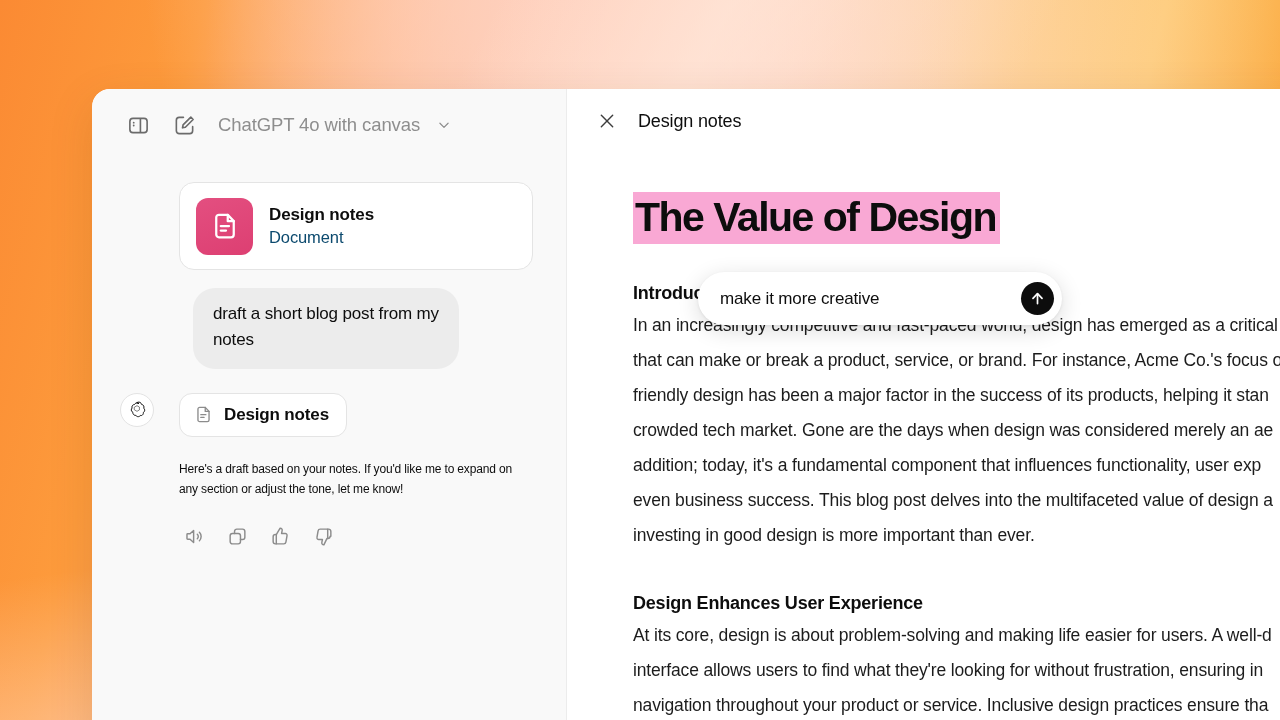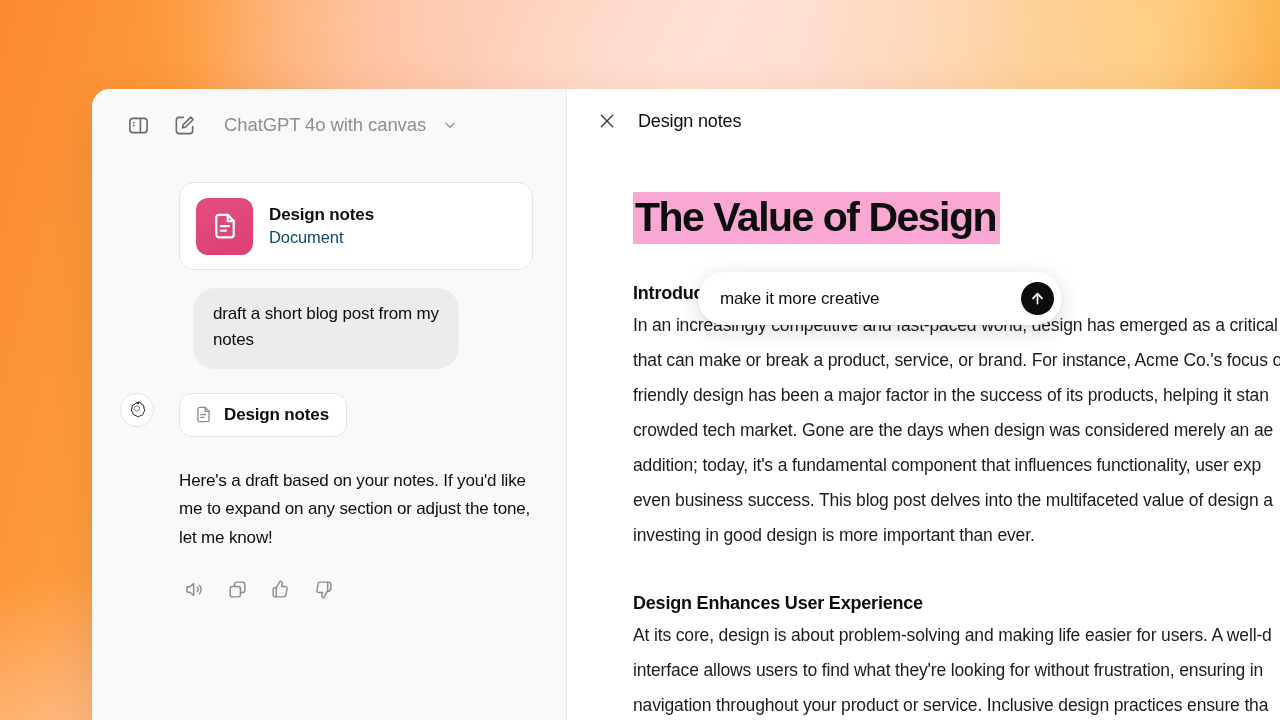--- a/index.html
+++ b/index.html
@@ -92,21 +92,20 @@
     cursor: pointer;
     background: transparent;
     border: none;
   }
   .icon-btn svg { display: block; }
 
   #model-selector {
     display: flex;
     align-items: center;
     gap: 17px;
-    margin-left: 6px;
     padding: 5px 9px 5px 6px;
     border-radius: 9px;
     cursor: pointer;
   }
   #model-name {
     font-size: 18.5px;
     color: #8e8e8e;
     letter-spacing: -0.1px;
     white-space: nowrap;
   }
@@ -203,22 +202,22 @@
     padding: 11px 17px 11px 14px;
     cursor: pointer;
   }
   #assistant-chip-label {
     font-size: 17px;
     font-weight: 700;
     color: #0d0d0d;
     letter-spacing: -0.15px;
   }
   #assistant-text {
-    margin-top: 30px;
-    font-size: 17px;
+    margin-top: 22px;
+    font-size: 12px;
     line-height: 1.68;
     color: #0d0d0d;
     max-width: 360px;
     letter-spacing: -0.15px;
   }
   #assistant-actions {
     margin-top: 22px;
     display: flex;
     gap: 13px;
   }

